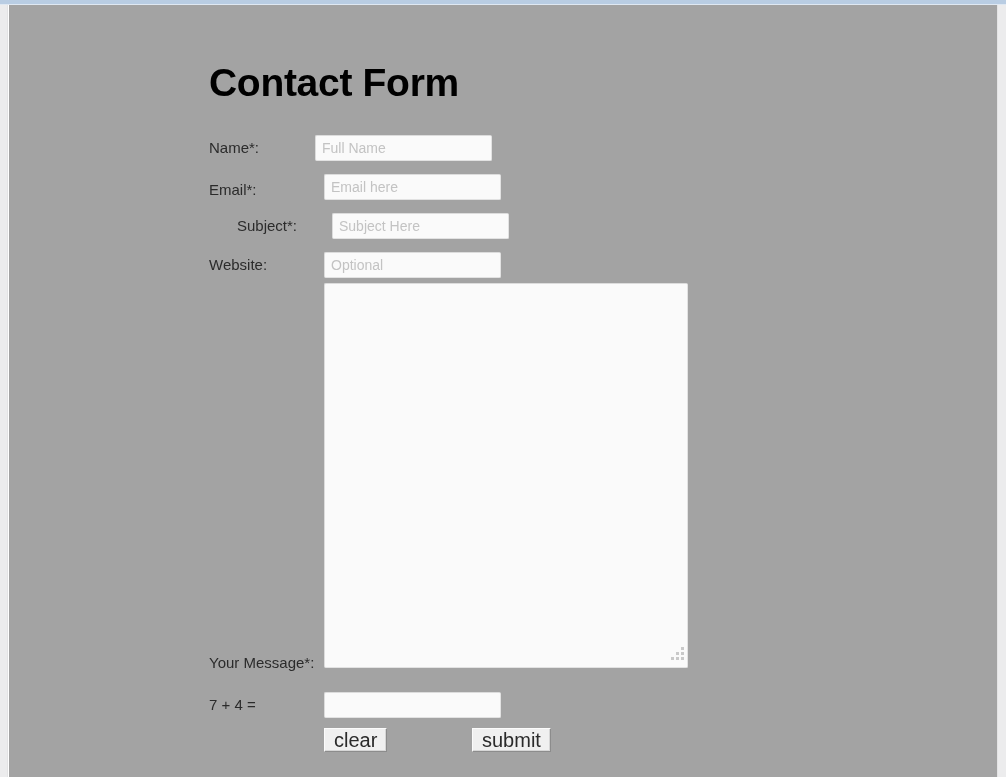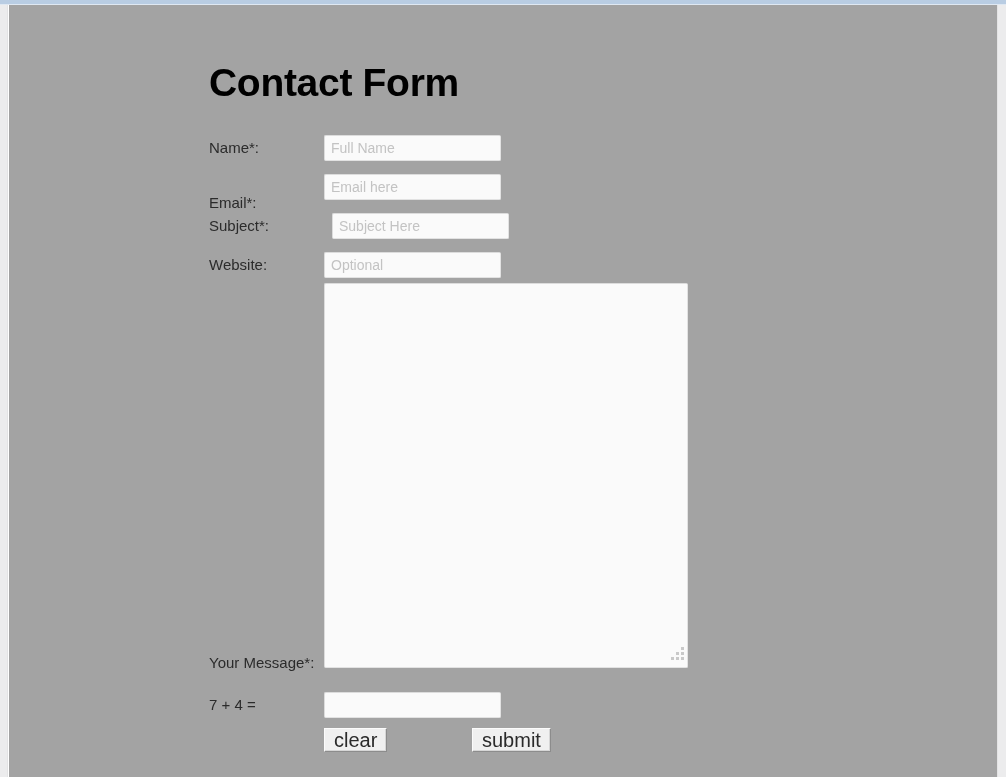--- a/index.html
+++ b/index.html
@@ -157,30 +157,30 @@
   <div id="right-gutter"></div>
 
   <div id="page">
 
     <h1 id="page-title">Contact Form</h1>
 
     <form id="contact-form">
 
       <div class="form-row" style="top:130px;">
         <label class="field-label" style="top:5px;">Name*:</label>
-        <input class="text-input" type="text" style="left: 115px; top: 0px;" placeholder="Full Name">
+        <input class="text-input" type="text" style="left: 106px; top: 0px;" placeholder="Full Name">
       </div>
 
       <div class="form-row" style="top:169px;">
-        <label class="field-label" style="top:21px;">Email*:</label>
+        <label class="field-label" style="top:8px;">Email*:</label>
         <input class="text-input" type="text" style="left: 115px; top: 0px;" placeholder="Email here">
       </div>
 
       <div class="form-row" style="top:208px;">
-        <label class="field-label" style="top:5px;">Subject*:</label>
+        <label class="field-label" style="top:5px;margin-left:28px;">Subject*:</label>
         <input class="text-input" type="text" style="left: 115px; top: 0px; margin-left: 8px;" placeholder="Subject Here">
       </div>
 
       <div class="form-row" style="top:247px;">
         <label class="field-label" style="top:5px;">Website:</label>
         <input class="text-input" type="text" style="left: 115px; top: 0px;" placeholder="Optional">
       </div>
 
       <div class="form-row" style="top:650px;">
         <label class="field-label" style="top:0;">Your Message*:</label>

